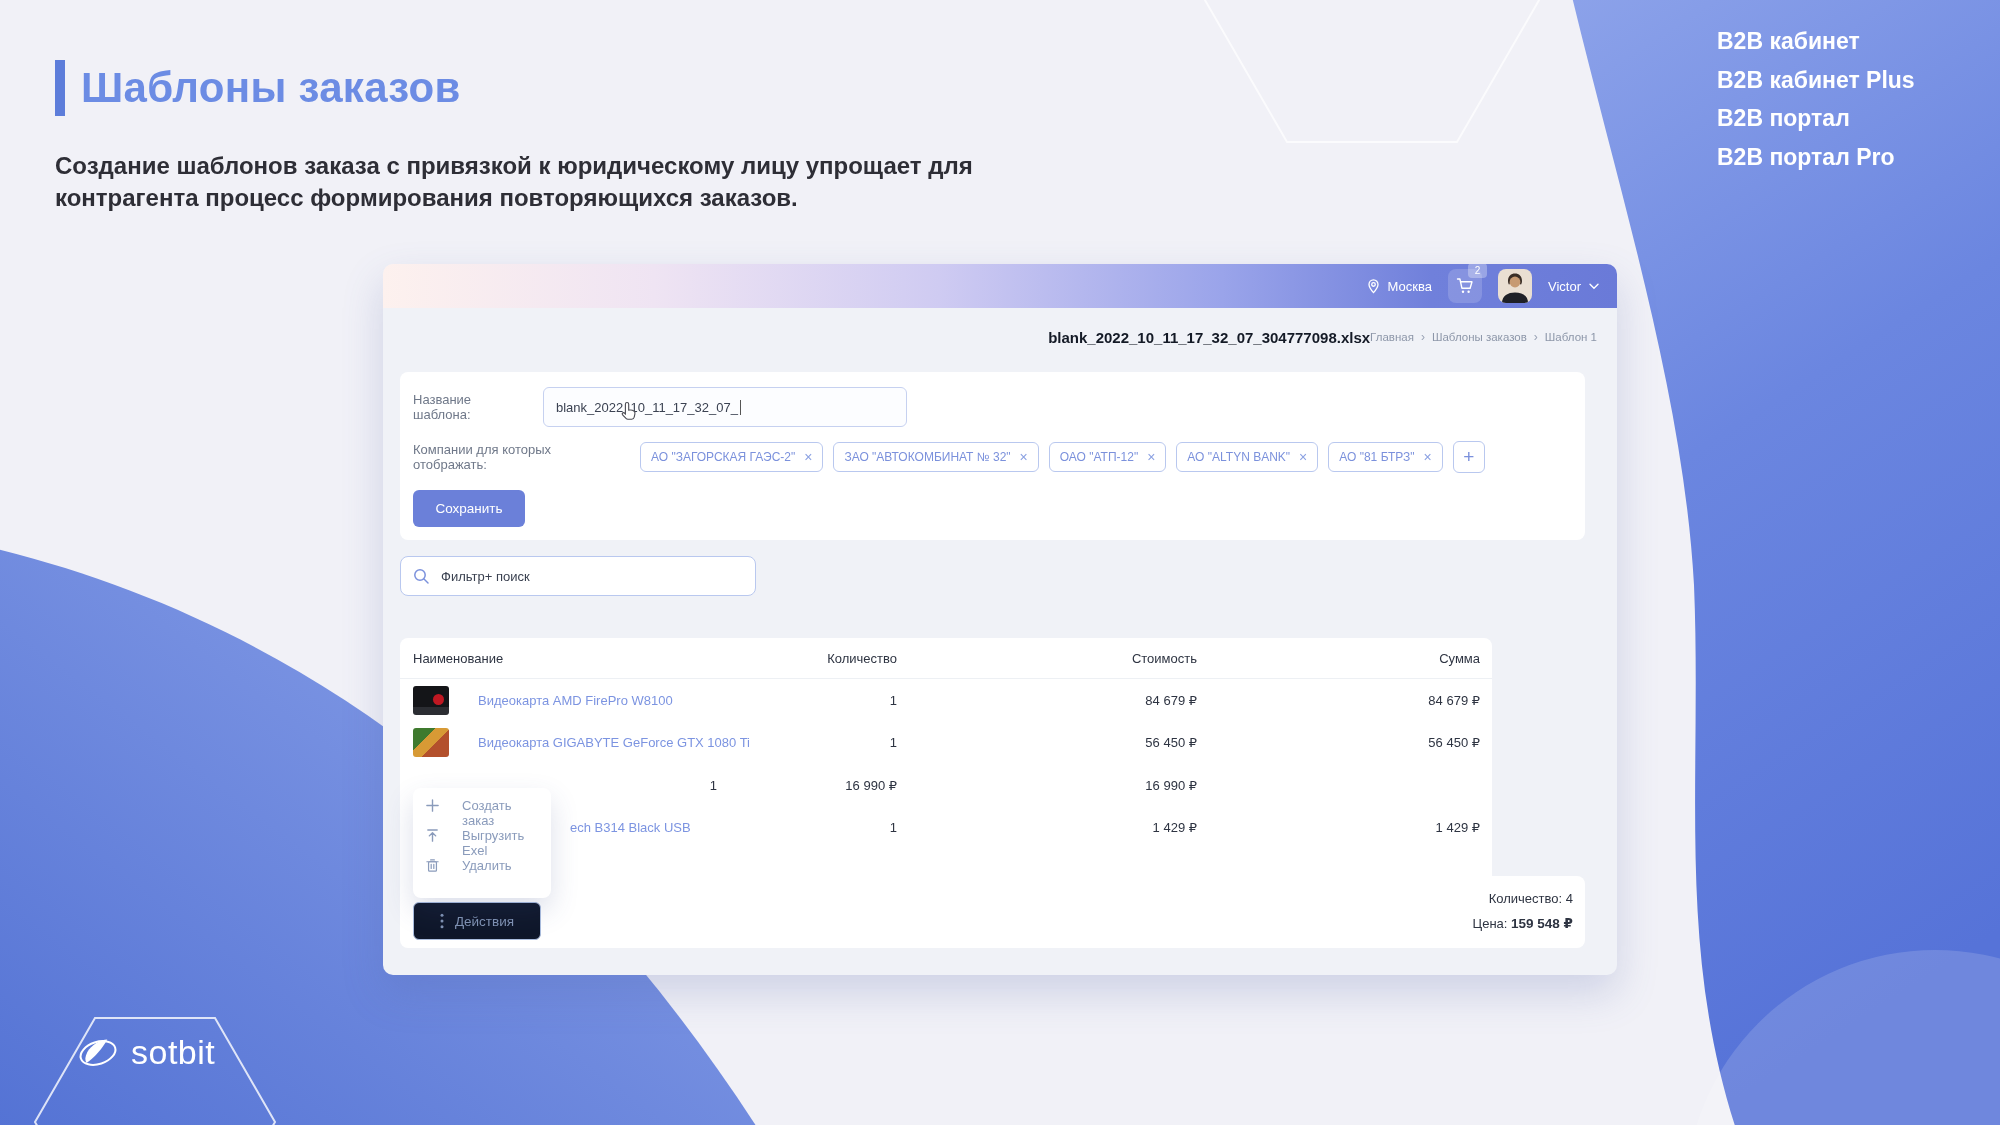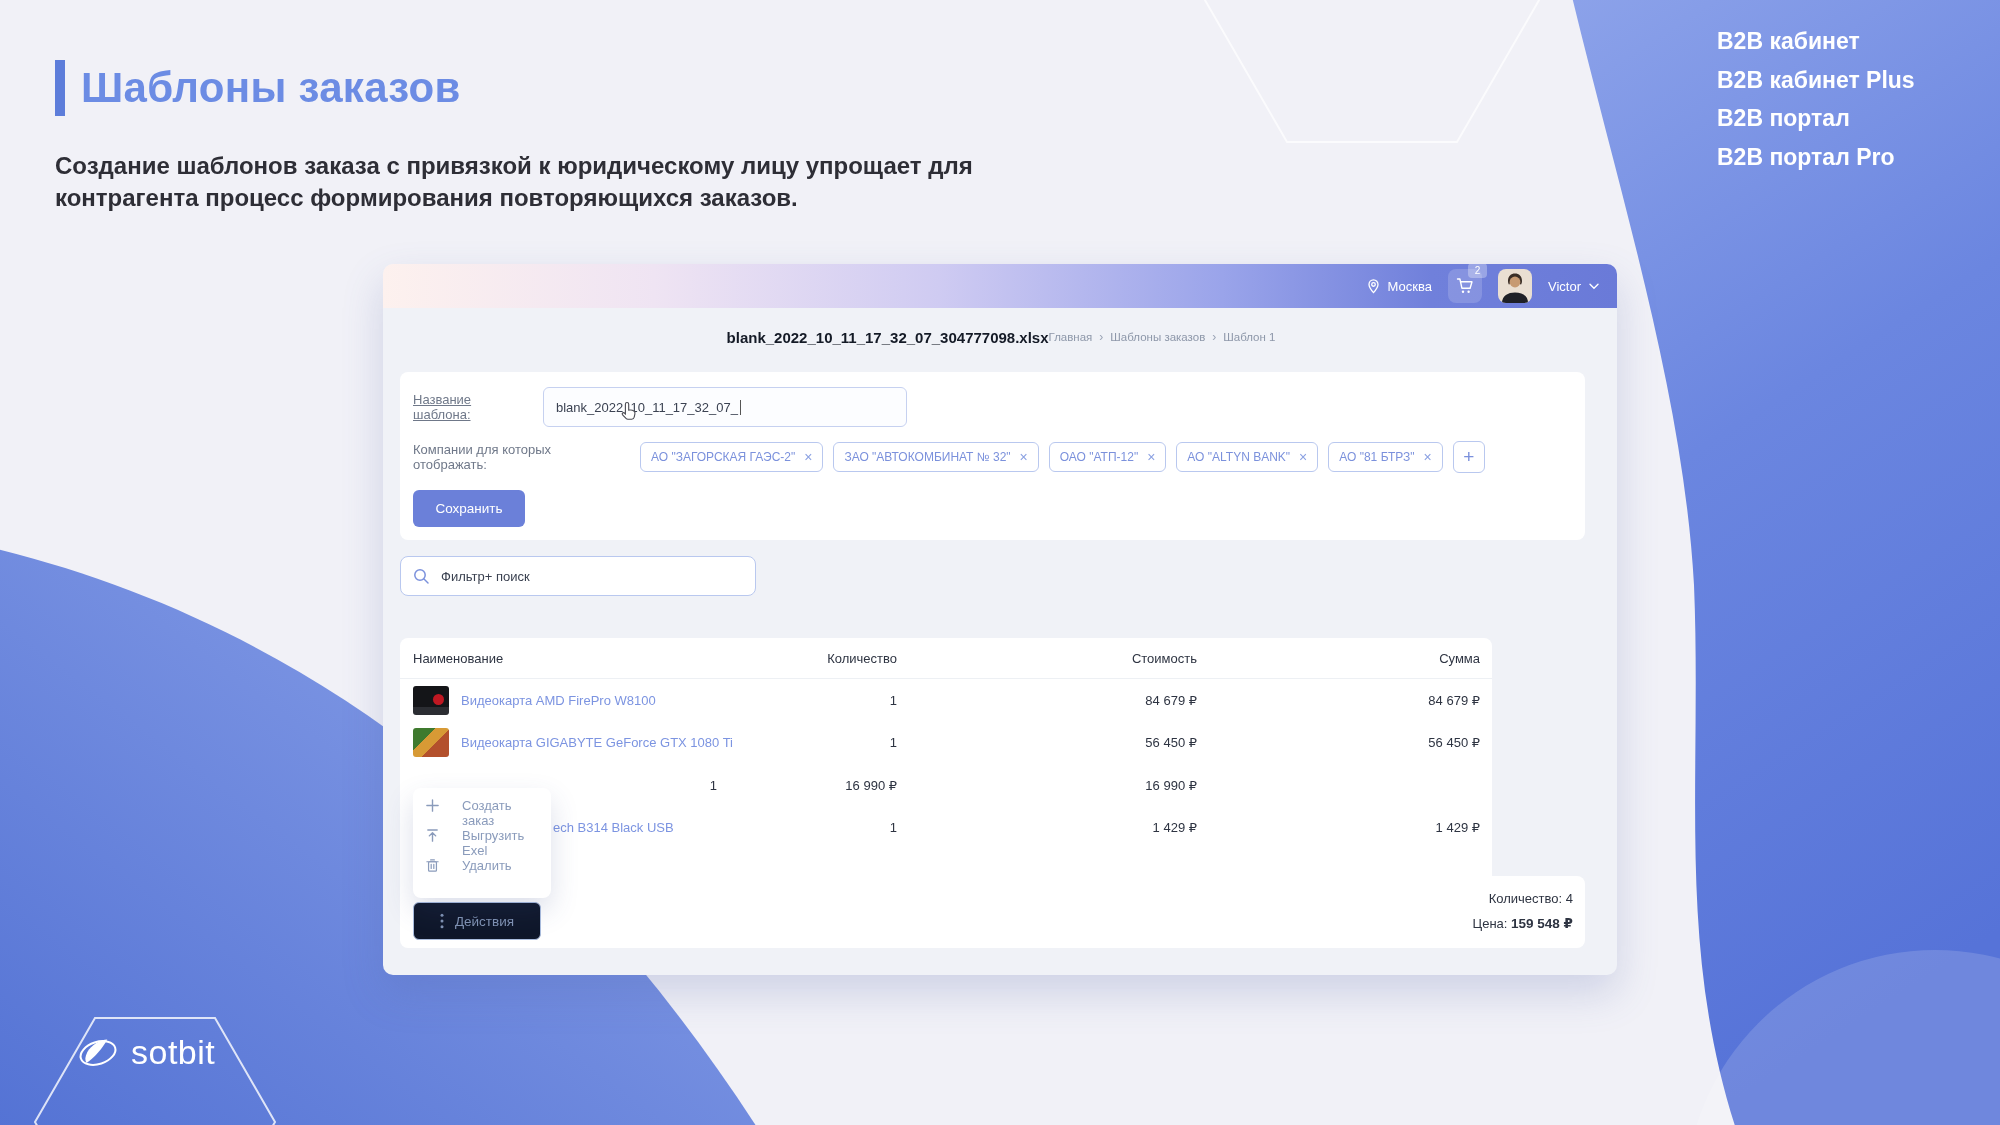--- a/index.html
+++ b/index.html
@@ -24,32 +24,32 @@
   .app-header{height:44px;background:linear-gradient(90deg,#fdf1ee 0%,#efe4f3 22%,#cfcbf2 45%,#9aa4ea 68%,#7080db 85%,#6a7ad8 100%);
               display:flex;justify-content:flex-end;align-items:center;gap:16px;padding-right:18px;}
   .loc{display:flex;align-items:center;gap:7px;color:#fff;font-size:13px;}
   .cart-btn{position:relative;width:34px;height:34px;background:rgba(255,255,255,.16);border-radius:8px;
             display:flex;align-items:center;justify-content:center;}
   .badge{position:absolute;top:-6px;right:-5px;min-width:15px;height:15px;border-radius:4px;
          background:rgba(255,255,255,.30);color:#fff;font-size:10px;display:flex;align-items:center;justify-content:center;padding:0 2px;}
   .avatar{width:34px;height:34px;border-radius:8px;overflow:hidden;flex:0 0 34px;}
   .user{display:flex;align-items:center;gap:8px;color:#fff;font-size:13px;}
   .title-row{position:absolute;left:22px;right:20px;top:60px;height:26px;display:flex;
-             justify-content:center;align-items:center;}
+             justify-content:flex-end;align-items:center;}
   .page-title{font-size:15px;font-weight:700;color:#141a26;}
   .breadcrumb{font-size:11.5px;color:#8d97a9;display:flex;align-items:center;}
   .crumb{color:#8d97a9;}
   .sep{margin:0 7px;color:#9aa3b5;font-size:12px;}
   .card{position:absolute;background:#fff;border-radius:8px;}
   
   .form-card{left:17px;top:108px;width:1185px;height:168px;}
   .form-row{position:absolute;display:flex;align-items:center;}
   .row1{left:13px;top:16px;height:38px;}
   .lbl{font-size:13px;color:#6f7889;}
-  .lbl1{width:117px;margin-right:13px;text-decoration:underline;}
+  .lbl1{width:117px;margin-right:13px;}
   .lbl2{width:212px;margin-right:15px;}
   .input-box{width:338px;height:38px;border:1px solid #c6d1f0;border-radius:6px;background:#fcfdff;
              display:flex;align-items:center;padding:0 12px;font-size:13px;color:#3b4252;}
   .caret{width:1px;height:15px;background:#555;margin-left:2px;}
   .row2{left:13px;top:70px;height:30px;}
   .tags{display:flex;gap:10px;}
   .tag{height:28px;border:1px solid #b9c8ef;border-radius:6px;background:#fff;display:flex;
        align-items:center;gap:9px;padding:0 10px;font-size:12px;color:#7b91dc;white-space:nowrap;}
   .tag .x{font-size:14px;color:#8aa0e2;line-height:1;}
   .add-btn{width:30px;height:30px;border:1px solid #b9c8ef;border-radius:6px;background:#fff;color:#7b91dc;
@@ -60,21 +60,21 @@
   .search-box{position:absolute;left:17px;top:292px;width:356px;height:40px;background:#fff;
               border:1.5px solid #b9c8ef;border-radius:8px;display:flex;align-items:center;gap:11px;
               padding:0 12px;font-size:13px;color:#3a4150;box-sizing:border-box;}
   
   .table-card{left:17px;top:342px;width:1092px;height:254px;margin-top:32px;}
   .t-head,.t-row{display:grid;grid-template-columns:1fr 180px 300px 283px;align-items:center;
                  padding:0 12px 0 13px;font-size:13px;color:#2e3442;}
   .t-head{height:40px;border-bottom:1px solid #edf0f4;}
   .t-head span:nth-child(n+2),.t-row .num{text-align:right;}
   .t-row{height:42.5px;}
-  .row-name{display:flex;align-items:center;gap:12px;min-width:0;}
+  .row-name{display:flex;align-items:center;gap:29px;min-width:0;}
   .row-link{color:#7c94e1;white-space:nowrap;}
   .t-row.shifted .row-link{margin-left:92px;}
   .th{width:36px;height:29px;border-radius:3px;flex:0 0 36px;position:relative;overflow:hidden;}
   .th-a{background:linear-gradient(180deg,#141518 0 72%,#2b2d32 72% 100%);}
   .th-a::after{content:'';position:absolute;right:5px;top:8px;width:11px;height:11px;border-radius:50%;background:#c01822;}
   .th-b{background:linear-gradient(135deg,#3f7a2e 0 34%,#d79a35 34% 58%,#b3502c 58% 100%);}
   .th-c{background:#141518;}
   .th-c::after{content:'';position:absolute;left:7px;top:3px;width:22px;height:17px;border-radius:50%;
                background:radial-gradient(circle,#e06a2c 0 32%,#8a3418 58%,#26150f 100%);}
   .th-c::before{content:'';position:absolute;bottom:0;left:10px;width:16px;height:3px;background:#b9bec6;z-index:1;}

